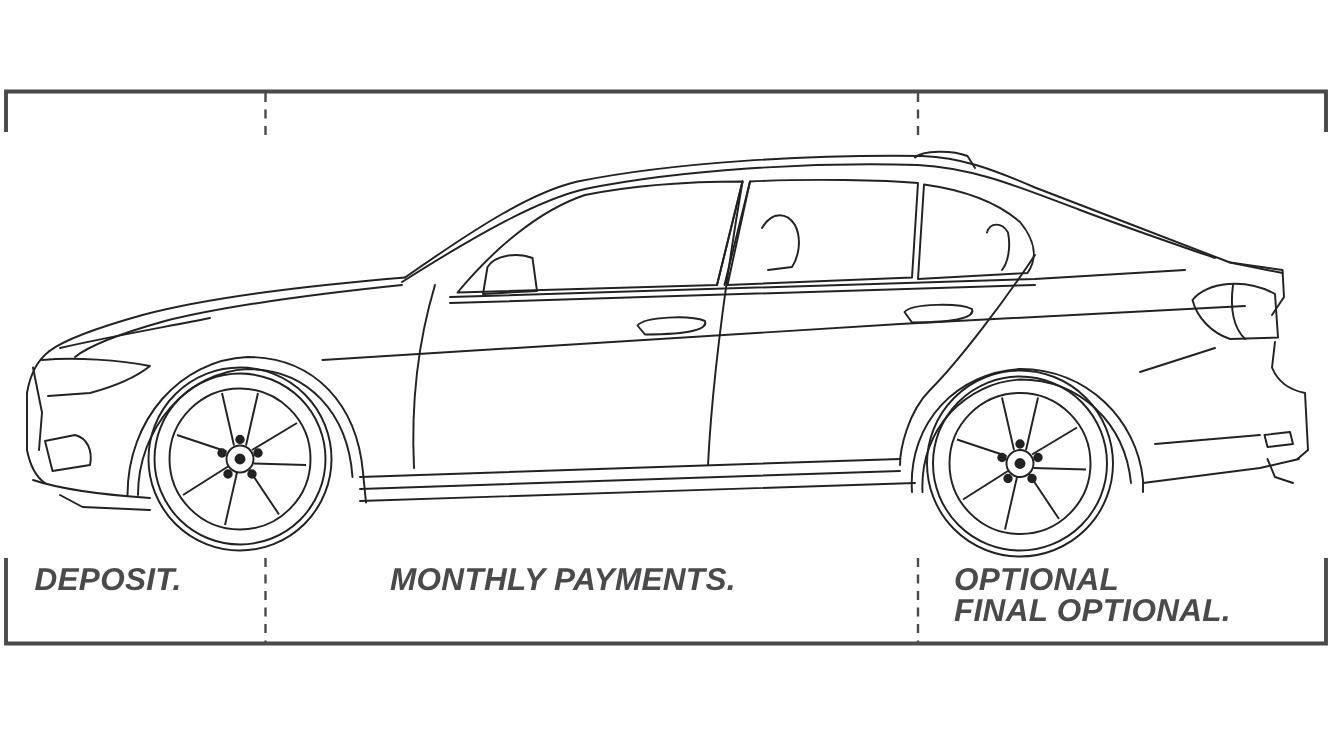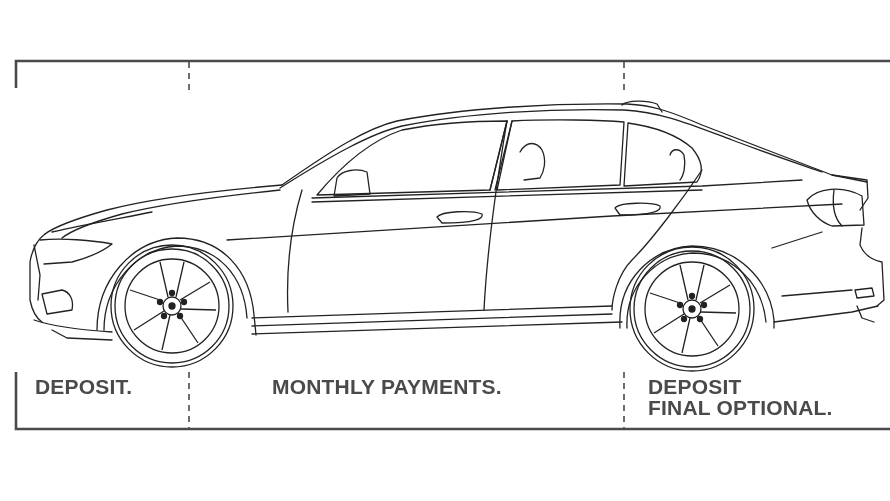--- a/index.html
+++ b/index.html
@@ -1,17 +1,17 @@
 <!DOCTYPE html>
 <html><head>
   <meta charset="utf-8">
   <style>
     html, body { margin: 0; padding: 0; background: #ffffff; }
     body { width: 890px; height: 501px; position: relative; overflow: hidden; font-family: "Liberation Sans", sans-serif; }
-    #stage { position: absolute; left: 12px; top: 0; width: 766px; height: 501px; }
+    #stage { position: absolute; left: 0; top: 0; width: 766px; height: 501px; font-style: italic; }
     .label {
       position: absolute;
       font-family: "Liberation Sans", sans-serif;
       font-weight: bold;
       font-size: 21px;
       line-height: 21px;
       color: #4a4a4c;
       letter-spacing: 0.2px;
       white-space: nowrap;
     }
@@ -143,16 +143,16 @@
       <circle cx="692" cy="305" r="2.5" fill="#222"></circle>
       <circle cx="688" cy="319" r="2.5" fill="#222"></circle>
       <circle cx="672" cy="319" r="2.5" fill="#222"></circle>
       <circle cx="668" cy="305" r="2.5" fill="#222"></circle>
     </g>
   </svg>
 
   <div id="lbl-deposit" class="label">DEPOSIT.</div>
   <div id="lbl-monthly" class="label">MONTHLY PAYMENTS.</div>
   <div id="lbl-final" class="label">
-    <span>DEPOSIT</span>
+    <span>OPTIONAL</span>
     <span>FINAL OPTIONAL.</span>
   </div>
 </div>
 
 </body></html>

